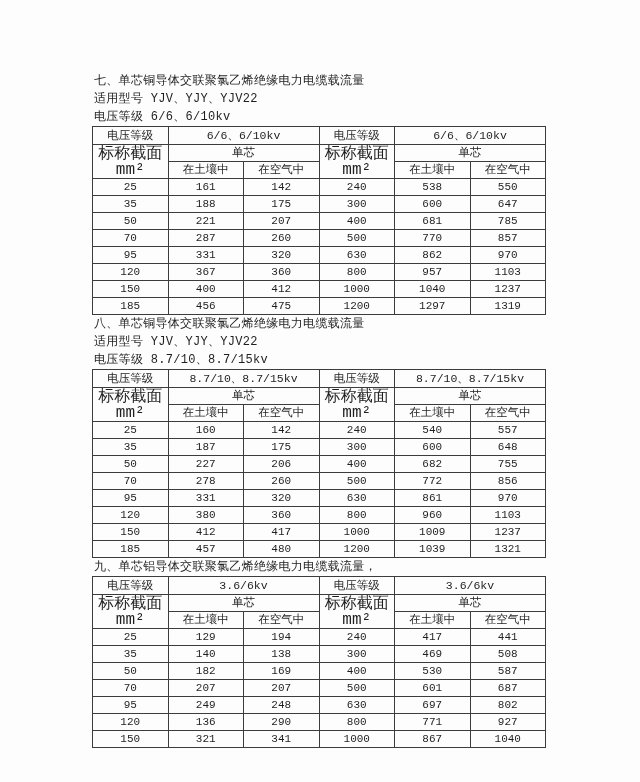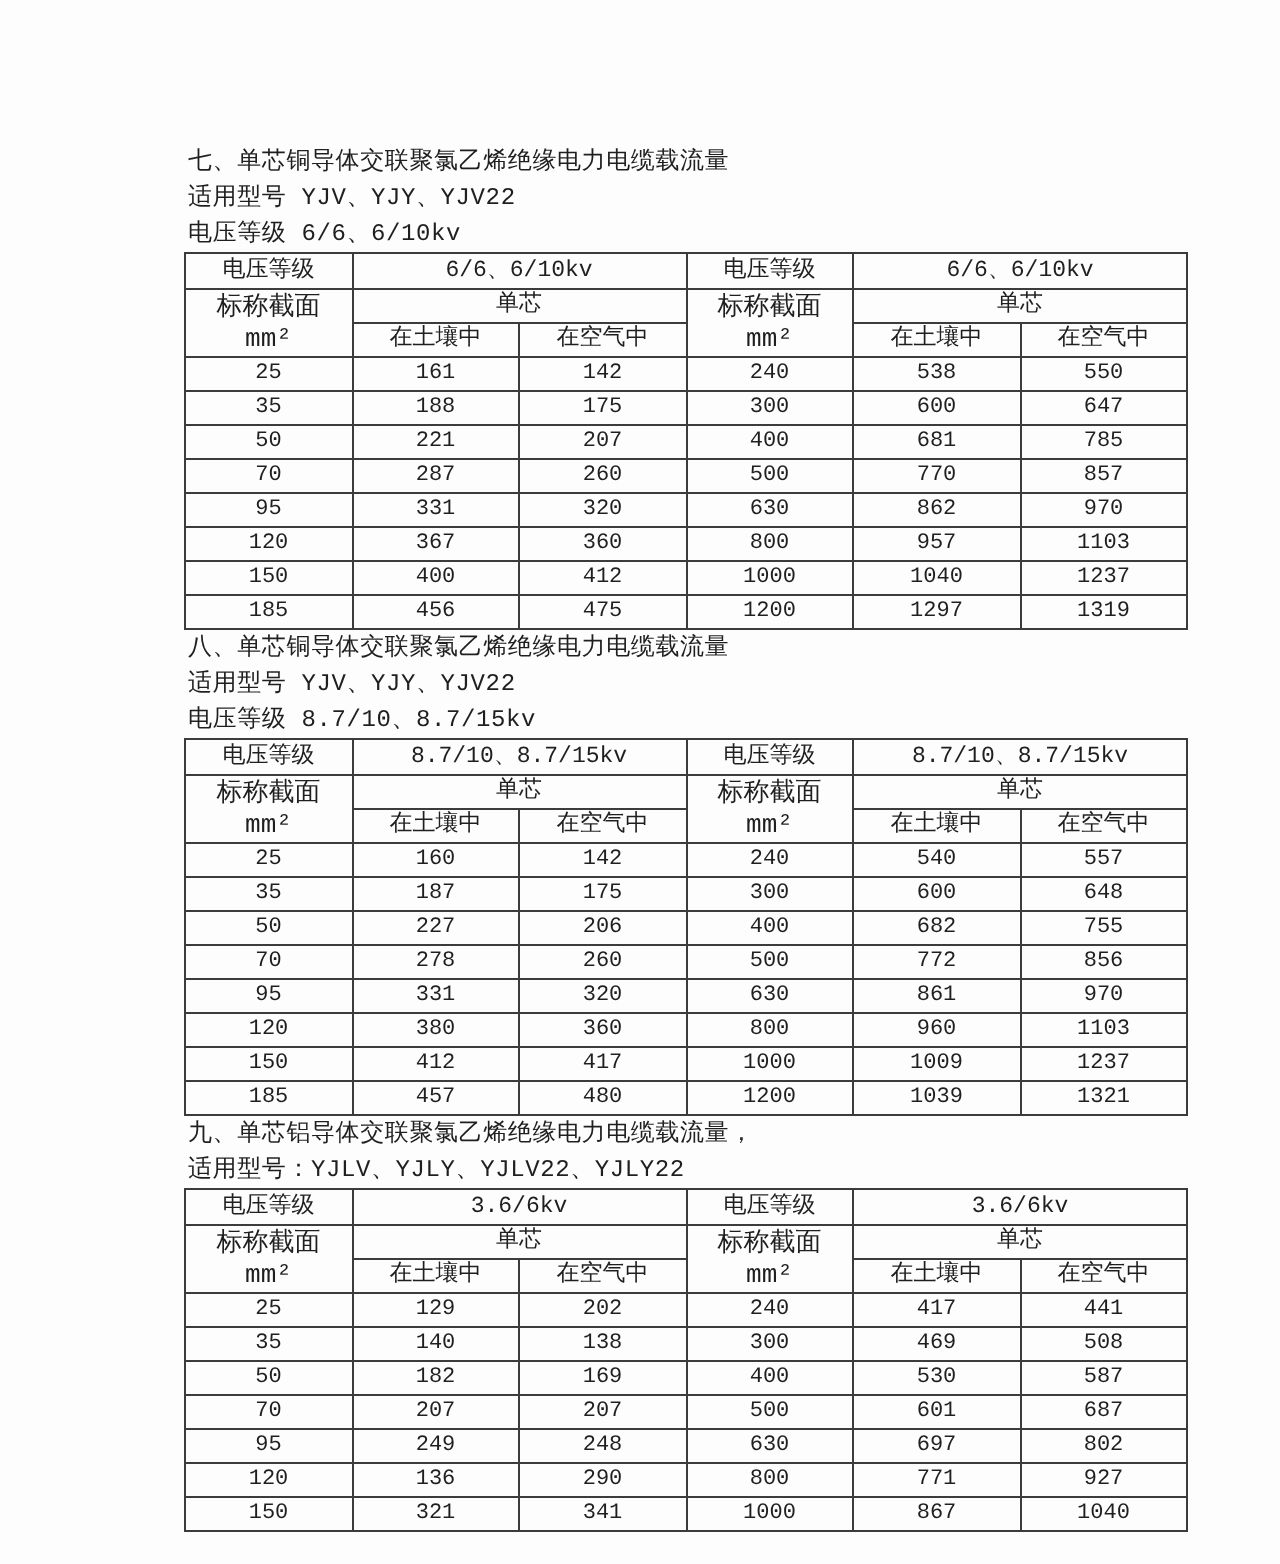--- a/index.html
+++ b/index.html
@@ -29,21 +29,21 @@
   }
   .tline {
     font-size: 12px;
     line-height: 18px;
     height: 18px;
     white-space: nowrap;
     padding-left: 2px;
     letter-spacing: 0.3px;
   }
   table.amp {
-    width: 502px;
+    width: 454px;
     border-collapse: collapse;
     table-layout: fixed;
   }
   table.amp td {
     border: 1px solid #3c3c3c;
     text-align: center;
     vertical-align: middle;
     padding: 0;
     font-size: 11px;
     height: 16px;
@@ -53,21 +53,21 @@
   }
   table.amp thead td {
     font-size: 11.5px;
   }
   table.amp thead tr.hr1 td { height: 17px; }
   table.amp thead tr.hr2 td { height: 16px; }
   table.amp thead tr.hr3 td { height: 16px; }
   .twoline div {
     line-height: 16px;
     height: 16px;
-    font-size: 13px;
+    font-size: 16px;
   }
 </style>
 </head>
 <body>
 
 <div class="page">
   <div class="content">
 
     <div>
       <div class="tline">七、单芯铜导体交联聚氯乙烯绝缘电力电缆载流量</div>
@@ -264,21 +264,20 @@
               <td>1200</td>
               <td>1039</td>
               <td>1321</td>
             </tr>
           </tbody>
       </table>
     </div>
 
     <div>
       <div class="tline">九、单芯铝导体交联聚氯乙烯绝缘电力电缆载流量，</div>
-      <div class="tline">适用型号：YJLV、YJLY、YJLV22、YJLY22</div>
       <table class="amp">
         <thead>
           <tr class="hr1">
             <td>电压等级</td>
             <td colspan="2">3.6/6kv</td>
             <td>电压等级</td>
             <td colspan="2">3.6/6kv</td>
           </tr>
           <tr class="hr2">
             <td rowspan="2" class="twoline">
@@ -296,21 +295,21 @@
             <td>在土壤中</td>
             <td>在空气中</td>
             <td>在土壤中</td>
             <td>在空气中</td>
           </tr>
         </thead>
         <tbody>
             <tr>
               <td>25</td>
               <td>129</td>
-              <td>202</td>
+              <td>194</td>
               <td>240</td>
               <td>417</td>
               <td>441</td>
             </tr>
             <tr>
               <td>35</td>
               <td>140</td>
               <td>138</td>
               <td>300</td>
               <td>469</td>

